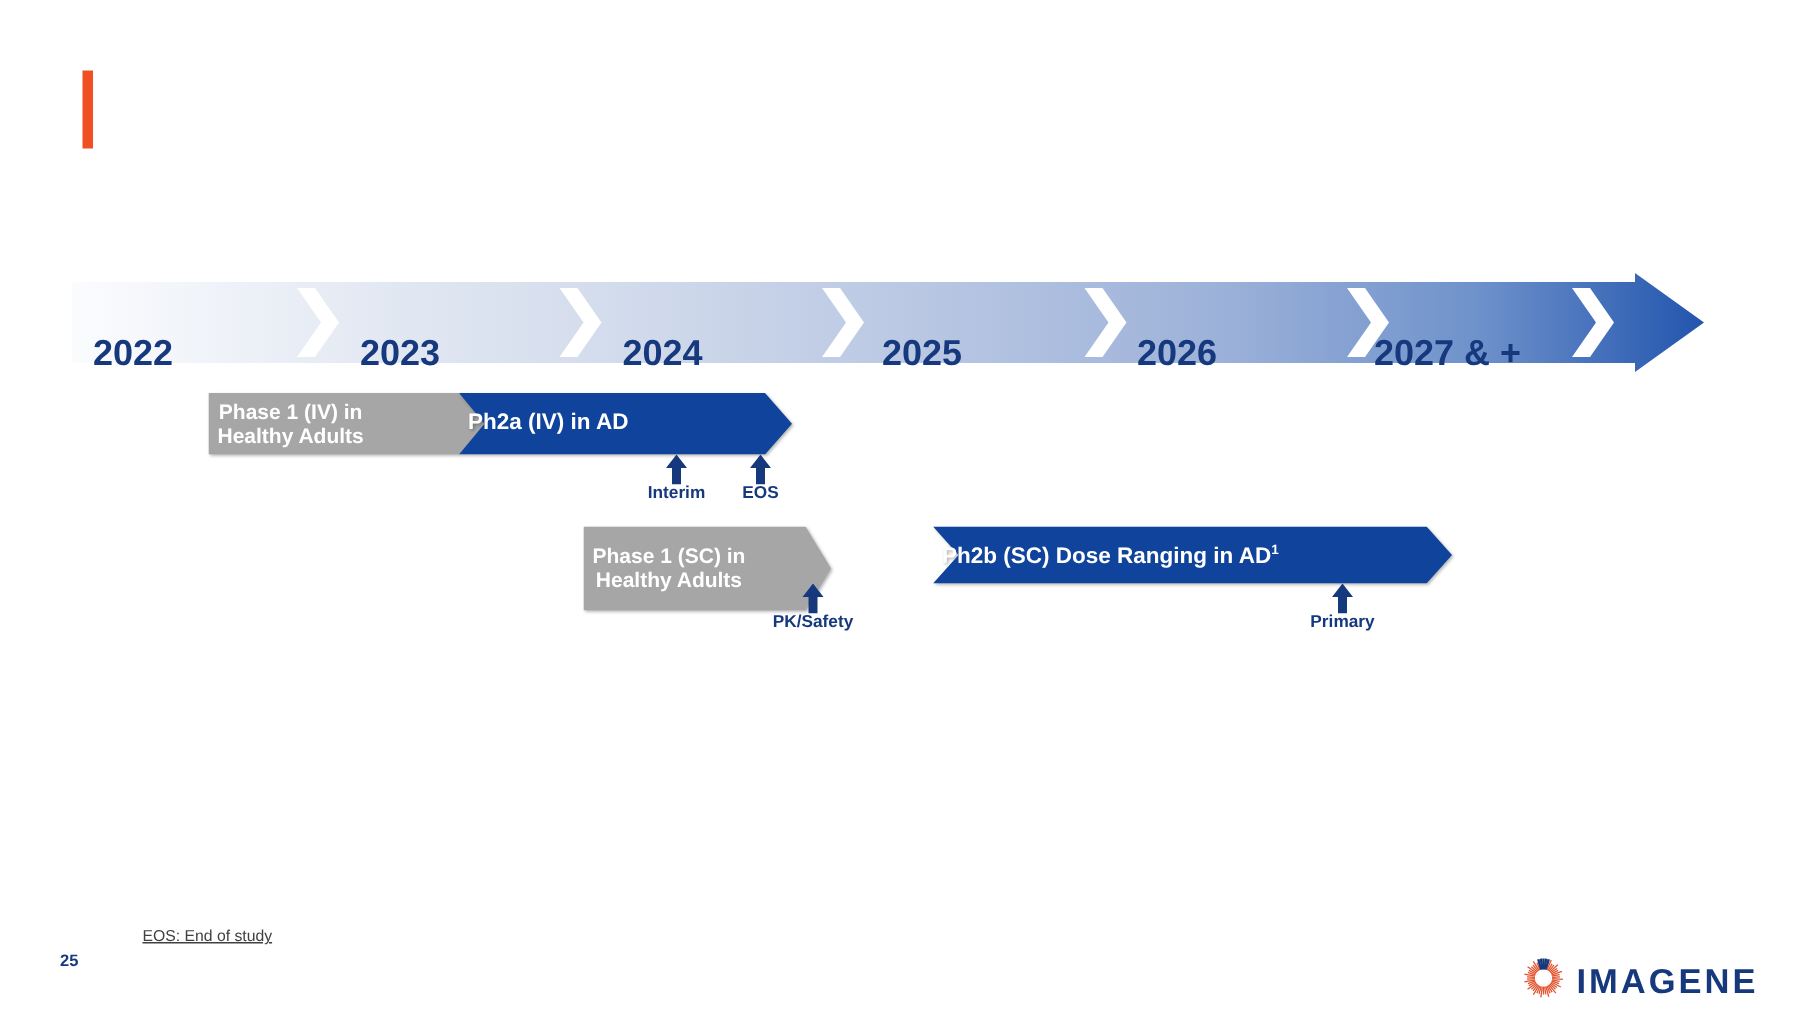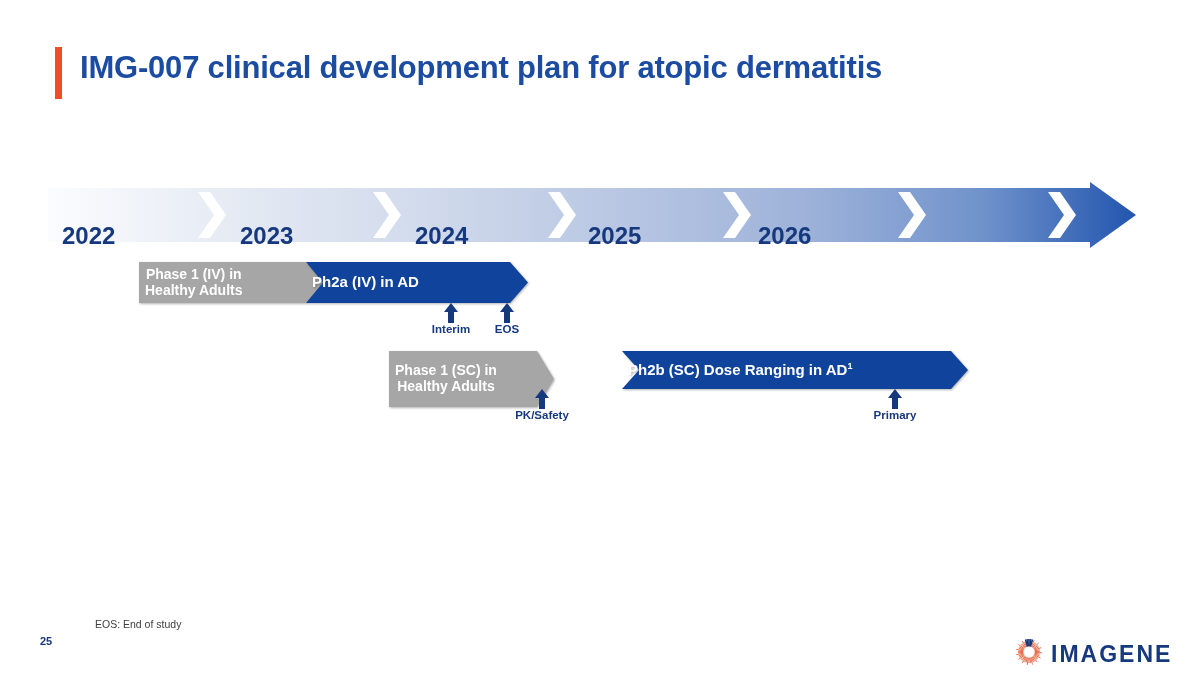--- a/index.html
+++ b/index.html
@@ -69,21 +69,20 @@
     font-size:23px;font-weight:bold;color:#16397E;letter-spacing:2.0px;
   }
   sup.fnref{font-size:0.6em;vertical-align:super;}
 </style>
 </head>
 <body>
 
 <div class="slide">
 
   <div class="title-accent"></div>
-  <div class="slide-title">IMG-007 clinical development plan for atopic dermatitis</div>
 
   <div class="timeline">
     <svg width="1088" height="66" viewBox="0 0 1088 66" xmlns="http://www.w3.org/2000/svg">
       <defs>
         <linearGradient id="tlgrad" x1="0" y1="0" x2="1" y2="0">
           <stop offset="0" stop-color="#FBFCFE"></stop>
           <stop offset="0.16" stop-color="#E6EBF4"></stop>
           <stop offset="0.34" stop-color="#D2DBEC"></stop>
           <stop offset="0.52" stop-color="#B9C7E3"></stop>
           <stop offset="0.70" stop-color="#9DB2D9"></stop>
@@ -103,20 +102,21 @@
         <path d="M1012,10 L1028,33 L1012,56 L1000,56 L1016,33 L1000,10 Z"></path>
       </g>
     </svg>
   </div>
 
   <div class="year" style="left:62px;width:108px;">2022</div>
   <div class="year" style="left:240px;width:112px;">2023</div>
   <div class="year" style="left:415px;width:112px;">2024</div>
   <div class="year" style="left:588px;width:112px;">2025</div>
   <div class="year" style="left:758px;width:112px;">2026</div>
+  <div class="year" style="left:916px;width:150px;">2027 &amp; +</div>
 
   <div class="bar" style="left:139px;top:262px;width:185px;height:41px;font-size:14px;">
     <svg viewBox="0 0 185 41" preserveAspectRatio="none">
       <path d="M0,0 L167,0 L185,20.5 L167,41 L0,41 Z" fill="#A6A6A6"></path>
     </svg>
     <span class="lbl">
       <span>Phase 1 (IV) in</span><br>
       <span>Healthy Adults</span>
     </span>
   </div>
@@ -168,21 +168,21 @@
   <div class="marker" style="left:866px;top:389px;width:58px;">
     <svg width="16" height="20" viewBox="0 0 16 20">
       <path d="M8,0 L15,9 L11,9 L11,20 L5,20 L5,9 L1,9 Z" fill="#16397E"></path>
     </svg>
     <div class="mlabel">Primary</div>
   </div>
 
 
   <div class="pagenum">25</div>
   <div class="footnotes">
-    <div style="padding-left:3px;">EOS: End of study</div>
+    <div style="padding-left:3px;text-decoration:underline;">EOS: End of study</div>
   </div>
 
   <div class="logo">
     <span>
       <svg width="30" height="30" viewBox="0 0 60 60" xmlns="http://www.w3.org/2000/svg">
         <g id="burst">
             <line x1="30.00" y1="18.50" x2="30.00" y2="4.00" stroke="#16397E" stroke-width="3.2" stroke-linecap="butt"></line>
             <line x1="31.57" y1="18.61" x2="33.54" y2="4.24" stroke="#16397E" stroke-width="3.2" stroke-linecap="butt"></line>
             <line x1="33.10" y1="18.93" x2="37.01" y2="4.96" stroke="#16397E" stroke-width="3.2" stroke-linecap="butt"></line>
             <line x1="34.58" y1="19.45" x2="40.36" y2="6.15" stroke="#E2512B" stroke-width="1.7" stroke-linecap="butt"></line>

